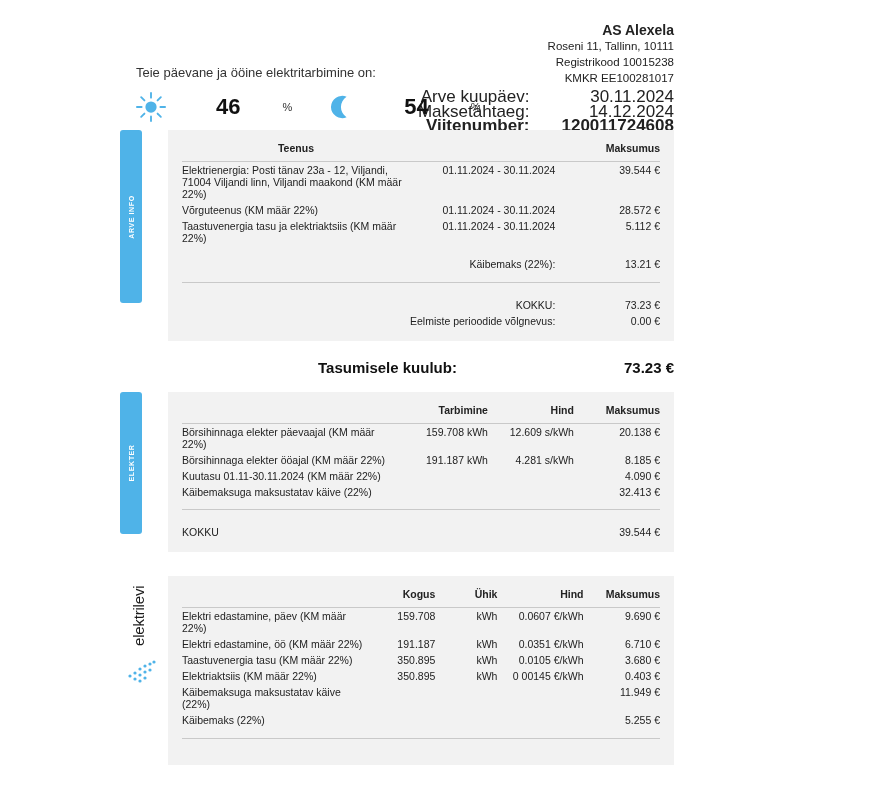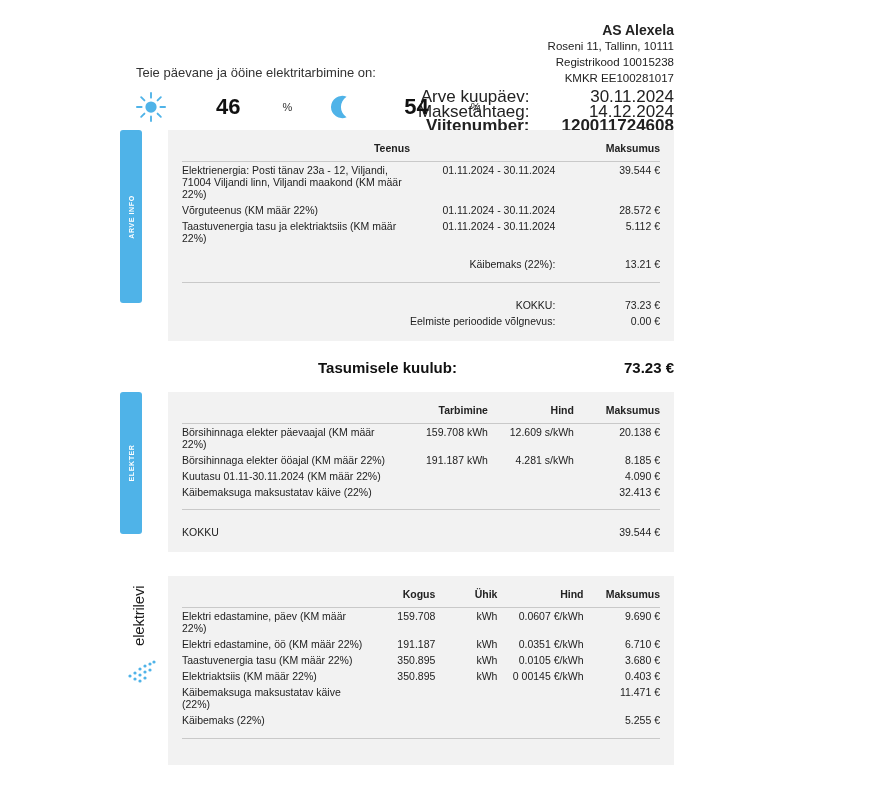--- a/index.html
+++ b/index.html
@@ -135,21 +135,21 @@
     font-size: 10.5px;
   }
   table.tbl th {
     font-weight: bold;
     font-size: 10.5px;
     padding: 2px 0 7px 0;
     text-align: right;
     color: #222;
     border-bottom: 1px solid #c9c9c9;
   }
-  table.tbl th.left { text-align: right; }
+  table.tbl th.left { text-align: center; }
   table.tbl td {
     padding: 2px 0;
     vertical-align: top;
     color: #222;
   }
   td.num { text-align: right; white-space: nowrap; }
   td.ctr { text-align: right; white-space: nowrap; }
   .spacer-row td { height: 10px; padding: 0; }
   .rule-row td {
     border-top: 1px solid #c9c9c9;
@@ -448,21 +448,21 @@
             <td class="num">350.895</td>
             <td class="num">kWh</td>
             <td class="num">0 00145 €/kWh</td>
             <td class="num">0.403 €</td>
           </tr>
           <tr>
             <td>Käibemaksuga maksustatav käive (22%)</td>
             <td class="num"></td>
             <td class="num"></td>
             <td class="num"></td>
-            <td class="num">11.471 €</td>
+            <td class="num">11.949 €</td>
           </tr>
           <tr>
             <td>Käibemaks (22%)</td>
             <td class="num"></td>
             <td class="num"></td>
             <td class="num"></td>
             <td class="num">5.255 €</td>
           </tr>
           <tr class="spacer-row">
               <td colspan="5"></td>

